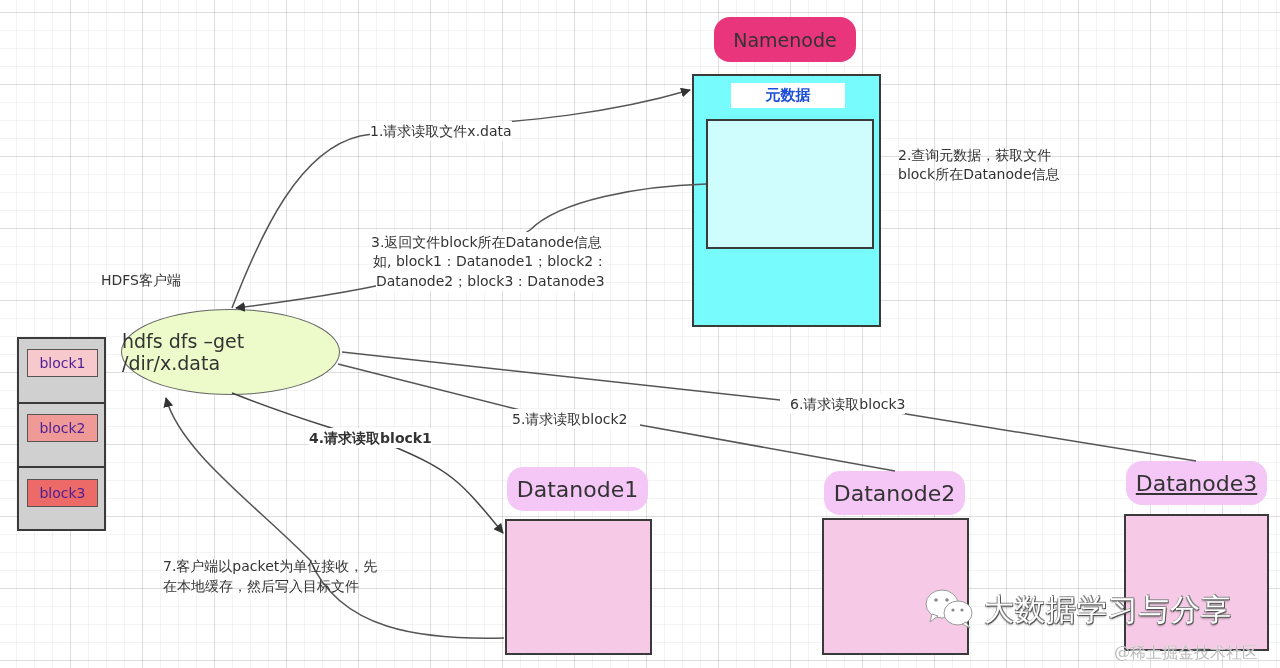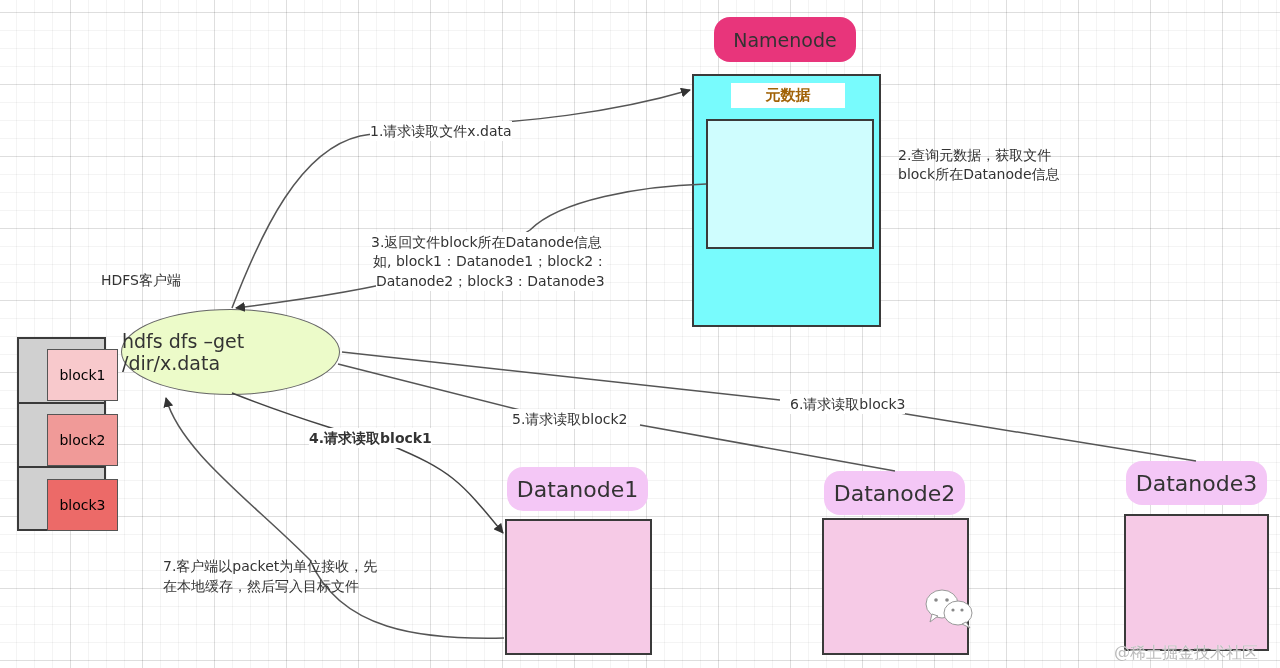--- a/index.html
+++ b/index.html
@@ -15,28 +15,28 @@
       background-position: -2px 12px, -2px 12px, -2px 12px, -2px 12px;
       font-family: "DejaVu Sans", "Liberation Sans", sans-serif;
       color: #333;
     }
     .abs { position: absolute; }
     svg.edges { position: absolute; left: 0; top: 0; width: 1280px; height: 668px; z-index: 3; pointer-events: none; }
     .label { position: absolute; font-size: 14px; line-height: 20px; color: #333; background: #fff; z-index: 4; white-space: nowrap; }
     .title-box { display: flex; align-items: center; justify-content: center; font-size: 19px; color: #333; border-radius: 16px; }
     .namenode-title { left: 714px; top: 17px; width: 142px; height: 45px; background: #e8357b; color: #333; }
     .namenode-box { left: 692px; top: 74px; width: 189px; height: 253px; background: #78fbfd; border: 2px solid #3a3a3a; box-sizing: border-box; z-index: 2; }
-    .meta-label { left: 731px; top: 83px; width: 114px; height: 25px; background: #fff; font-size: 15px; font-weight: bold; color: #a16207; display:flex; align-items:center; justify-content:center; z-index: 3; }
+    .meta-label { left: 731px; top: 83px; width: 114px; height: 25px; background: #fff; font-size: 15px; font-weight: bold; color: #1d4ed8; display:flex; align-items:center; justify-content:center; z-index: 3; }
     .meta-inner { left: 706px; top: 119px; width: 168px; height: 130px; background: #cffdfe; border: 2px solid #3a3a3a; box-sizing: border-box; z-index: 3; }
     .dn-title { background: #f4c7f6; height: 44px; font-size: 22px; color: #333; z-index: 2; }
     .dn-box { background: #f6cae6; border: 2.5px solid #3a3a3a; box-sizing: border-box; z-index: 2; }
     .client-ellipse { left: 121px; top: 309px; width: 219px; height: 86px; border-radius: 50%; background: #ecfbc9; border: 1.5px solid #666; box-sizing: border-box; display: flex; align-items: center; justify-content: center; font-size: 19px; color: #333; z-index: 2; }
     .stack { left: 17px; top: 337px; width: 89px; height: 194px; background: #d0d0d0; border: 2px solid #3a3a3a; box-sizing: border-box; z-index: 2; }
     .stack-sep { left: 17px; width: 89px; height: 2px; background: #3a3a3a; z-index: 3; }
-    .block { left: 27px; width: 71px; height: 52px; border: 1.5px solid #555; box-sizing: border-box; display:flex; align-items:center; justify-content:center; font-size: 14px; color: #000000; z-index: 3; margin-left: 20px; }
+    .block { left: 27px; width: 71px; height: 28px; border: 1.5px solid #555; box-sizing: border-box; display:flex; align-items:center; justify-content:center; font-size: 14px; color: #4c1d95; z-index: 3; }
     .watermark { left: 922px; top: 586px; z-index: 6; display: flex; align-items: center; }
     .wm-text { font-size: 30px; color: #fff; text-shadow: 1px 1px 0 #555, -1px 1px 0 #888, 1px -1px 0 #888, 0 2px 2px rgba(0,0,0,0.4); margin-left: 6px; letter-spacing: 1px; }
     .wm-sub { left: 1114px; top: 643px; font-size: 16px; color: #bbb; z-index: 6; text-shadow: 0 0 1px #fff; font-family: "DejaVu Serif", serif; }
   </style>
 </head>
 <body>
 
 <div class="abs title-box namenode-title">Namenode</div>
 <div class="abs namenode-box"></div>
 <div class="abs meta-label">元数据</div>
@@ -53,21 +53,21 @@
 <div class="abs block" style="top:349px; background:#f8c9cc;">block1</div>
 <div class="abs block" style="top:414px; background:#f09a98;">block2</div>
 <div class="abs block" style="top:479px; background:#ec6a68;">block3</div>
 
 <div class="abs title-box dn-title" style="left:507px; top:467px; width:141px;">Datanode1</div>
 <div class="abs dn-box" style="left:505px; top:519px; width:147px; height:136px;"></div>
 
 <div class="abs title-box dn-title" style="left:824px; top:471px; width:141px;">Datanode2</div>
 <div class="abs dn-box" style="left:822px; top:518px; width:147px; height:137px;"></div>
 
-<div class="abs title-box dn-title" style="left:1126px; top:461px; width:141px;">Datanode3</div>
+<div class="abs title-box dn-title" style="left:1126px; top:461px; width:141px;text-decoration:underline;">Datanode3</div>
 <div class="abs dn-box" style="left:1124px; top:514px; width:145px; height:137px;"></div>
 
 <svg class="edges" viewBox="0 0 1280 668">
   <defs>
     <marker id="arrow" markerWidth="10" markerHeight="10" refX="9" refY="5" orient="auto" markerUnits="userSpaceOnUse">
       <path d="M0,0 L10,5 L0,10 z" fill="#333"></path>
     </marker>
   </defs>
 
   <path d="M232,308 C262,230 300,150 360,136 C440,122 560,128 690,90" stroke="#555" stroke-width="1.5" fill="none" marker-end="url(#arrow)"></path>
@@ -101,14 +101,15 @@
       <ellipse cx="20" cy="18" rx="16" ry="14" fill="#fff" stroke="#999" stroke-width="1"></ellipse>
       <path d="M10,28 L8,36 L16,30 z" fill="#fff" stroke="#999" stroke-width="1"></path>
       <circle cx="14" cy="14" r="1.8" fill="#888"></circle>
       <circle cx="25" cy="14" r="1.8" fill="#888"></circle>
       <ellipse cx="36" cy="27" rx="14" ry="12" fill="#fff" stroke="#999" stroke-width="1"></ellipse>
       <path d="M44,36 L48,42 L40,38 z" fill="#fff" stroke="#999" stroke-width="1"></path>
       <circle cx="31" cy="24" r="1.6" fill="#888"></circle>
       <circle cx="40" cy="24" r="1.6" fill="#888"></circle>
     </svg>
   </span>
+  <span class="wm-text">大数据学习与分享</span>
 </div>
 <div class="abs wm-sub">@稀土掘金技术社区</div>
 
 </body></html>

